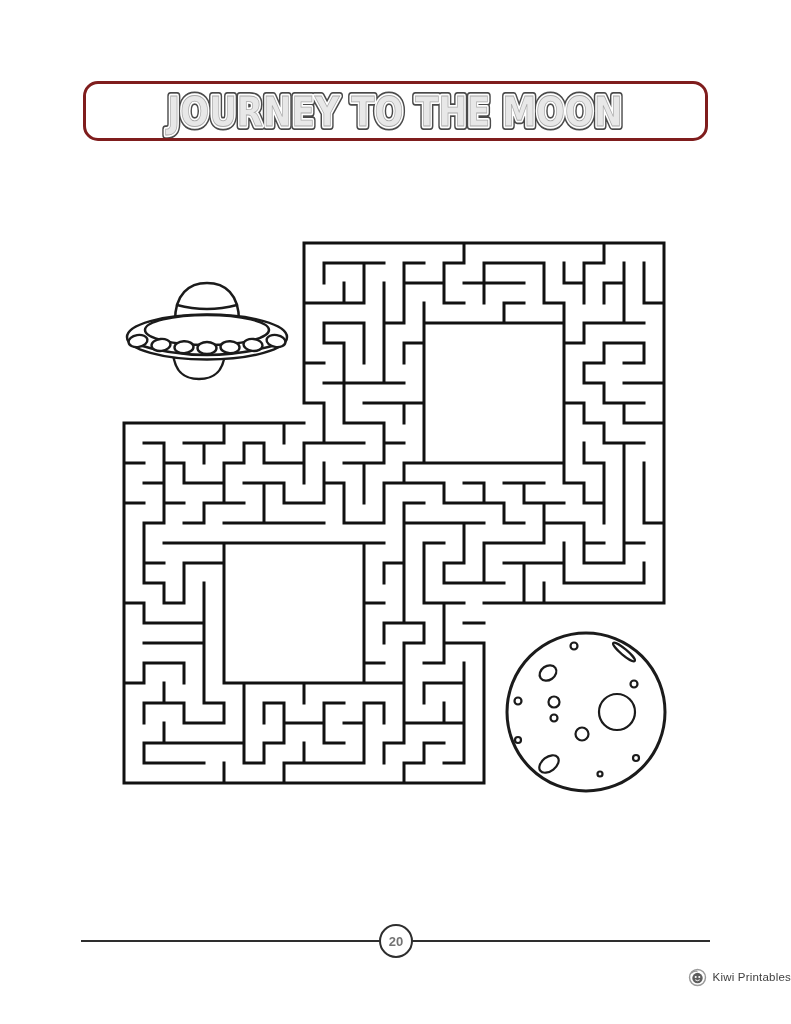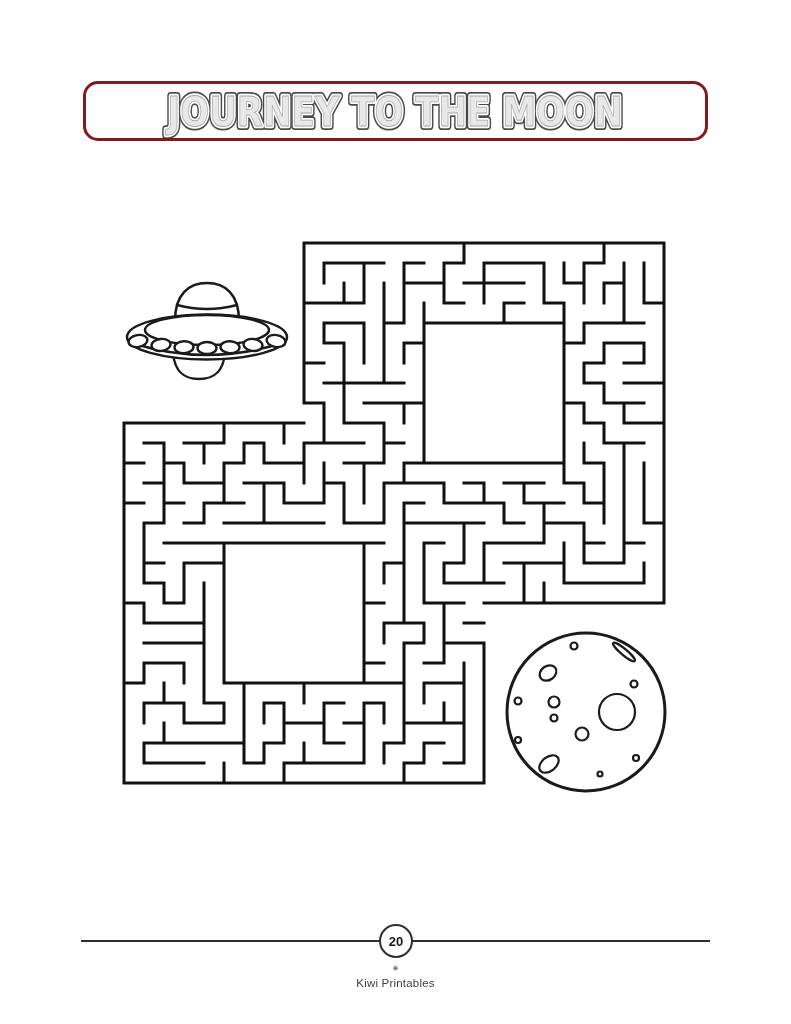--- a/index.html
+++ b/index.html
@@ -20,25 +20,25 @@
   .scene{position:absolute;left:0;top:0;}
   
   .footer-line{
     position:absolute;left:81px;top:940px;width:629px;height:0;
     border-top:2px solid #2e2e2e;
   }
   .page-badge{
     position:absolute;left:379px;top:924px;width:34px;height:34px;
     background:#ffffff;border:2px solid #2e2e2e;border-radius:50%;
     box-sizing:border-box;display:flex;align-items:center;justify-content:center;
-    font-size:13px;font-weight:bold;color:#0f172a;
+    font-size:13px;font-weight:bold;color:#737373;
   }
   .brand-row{
     position:absolute;left:0;top:965px;width:791px;height:24px;
-    display:flex;align-items:center;justify-content:flex-end;gap:6px;flex-direction:column;
+    display:flex;align-items:center;justify-content:flex-end;gap:6px;
   }
   .brand-text{font-size:11.5px;color:#3f3f3f;letter-spacing:0.2px;}
 </style>
 </head>
 <body>
 
 <div class="page">
 
   <div class="title-box">
     <svg width="619" height="54" viewBox="0 0 619 54">

